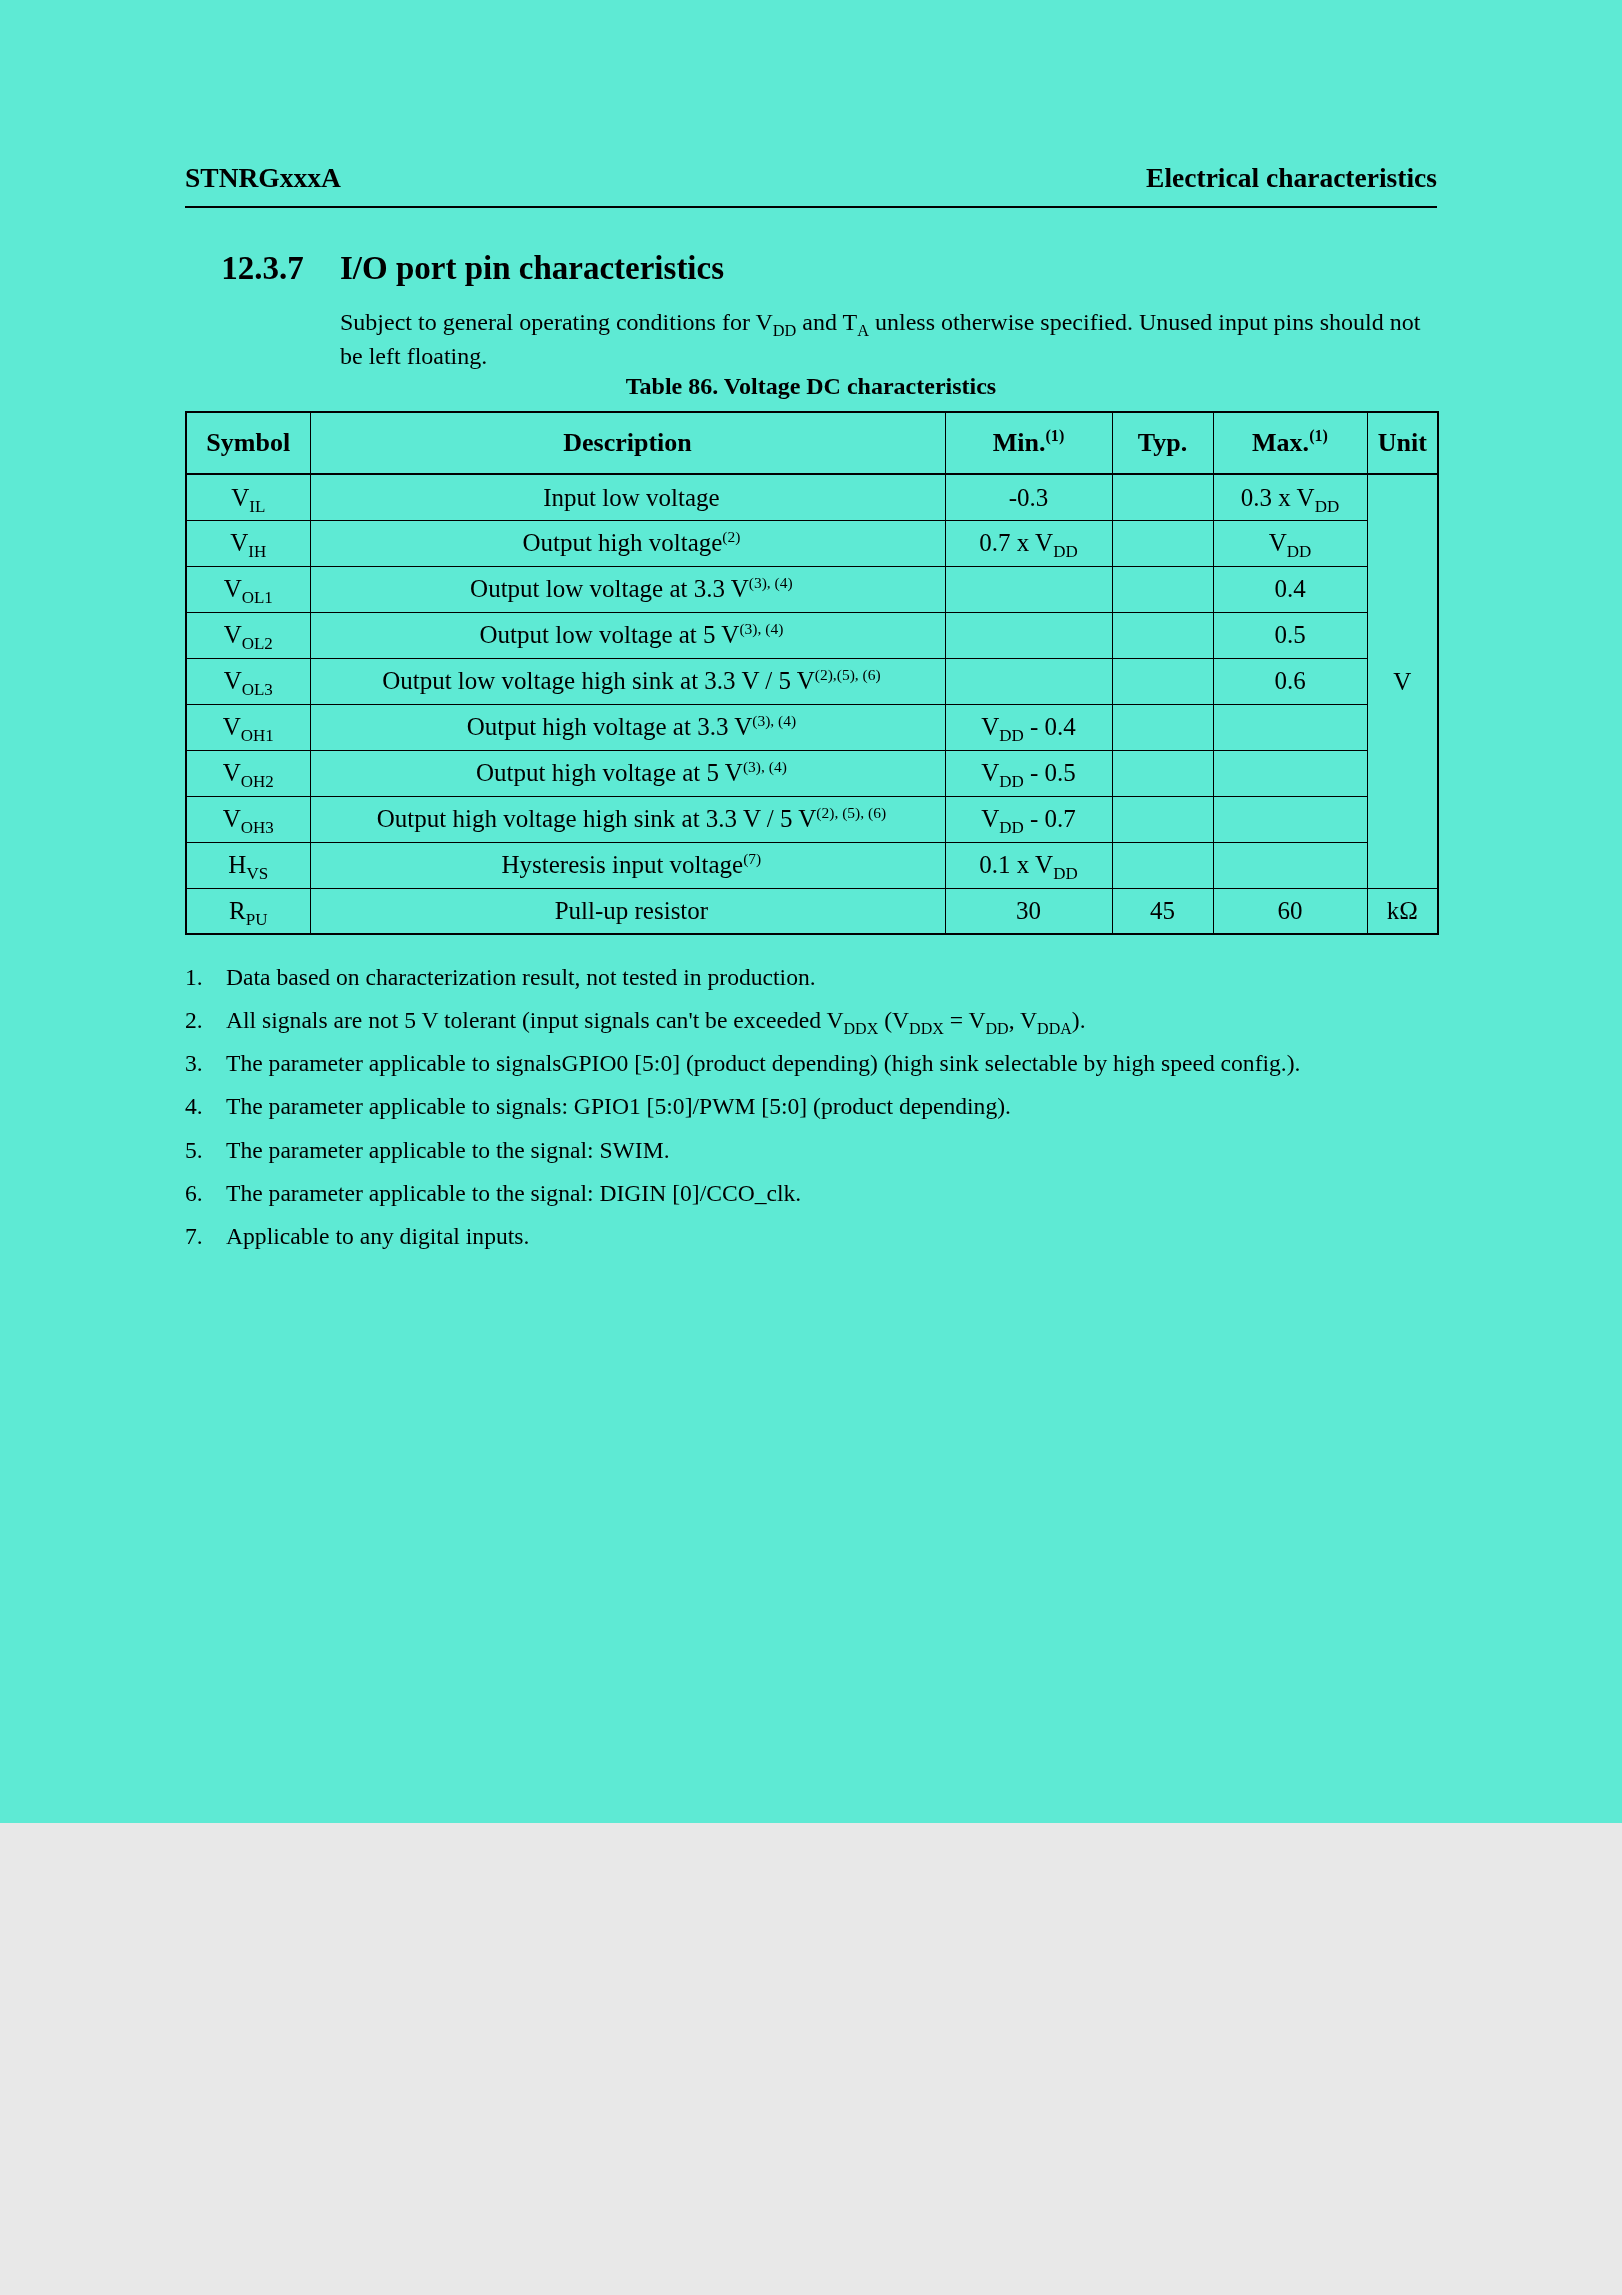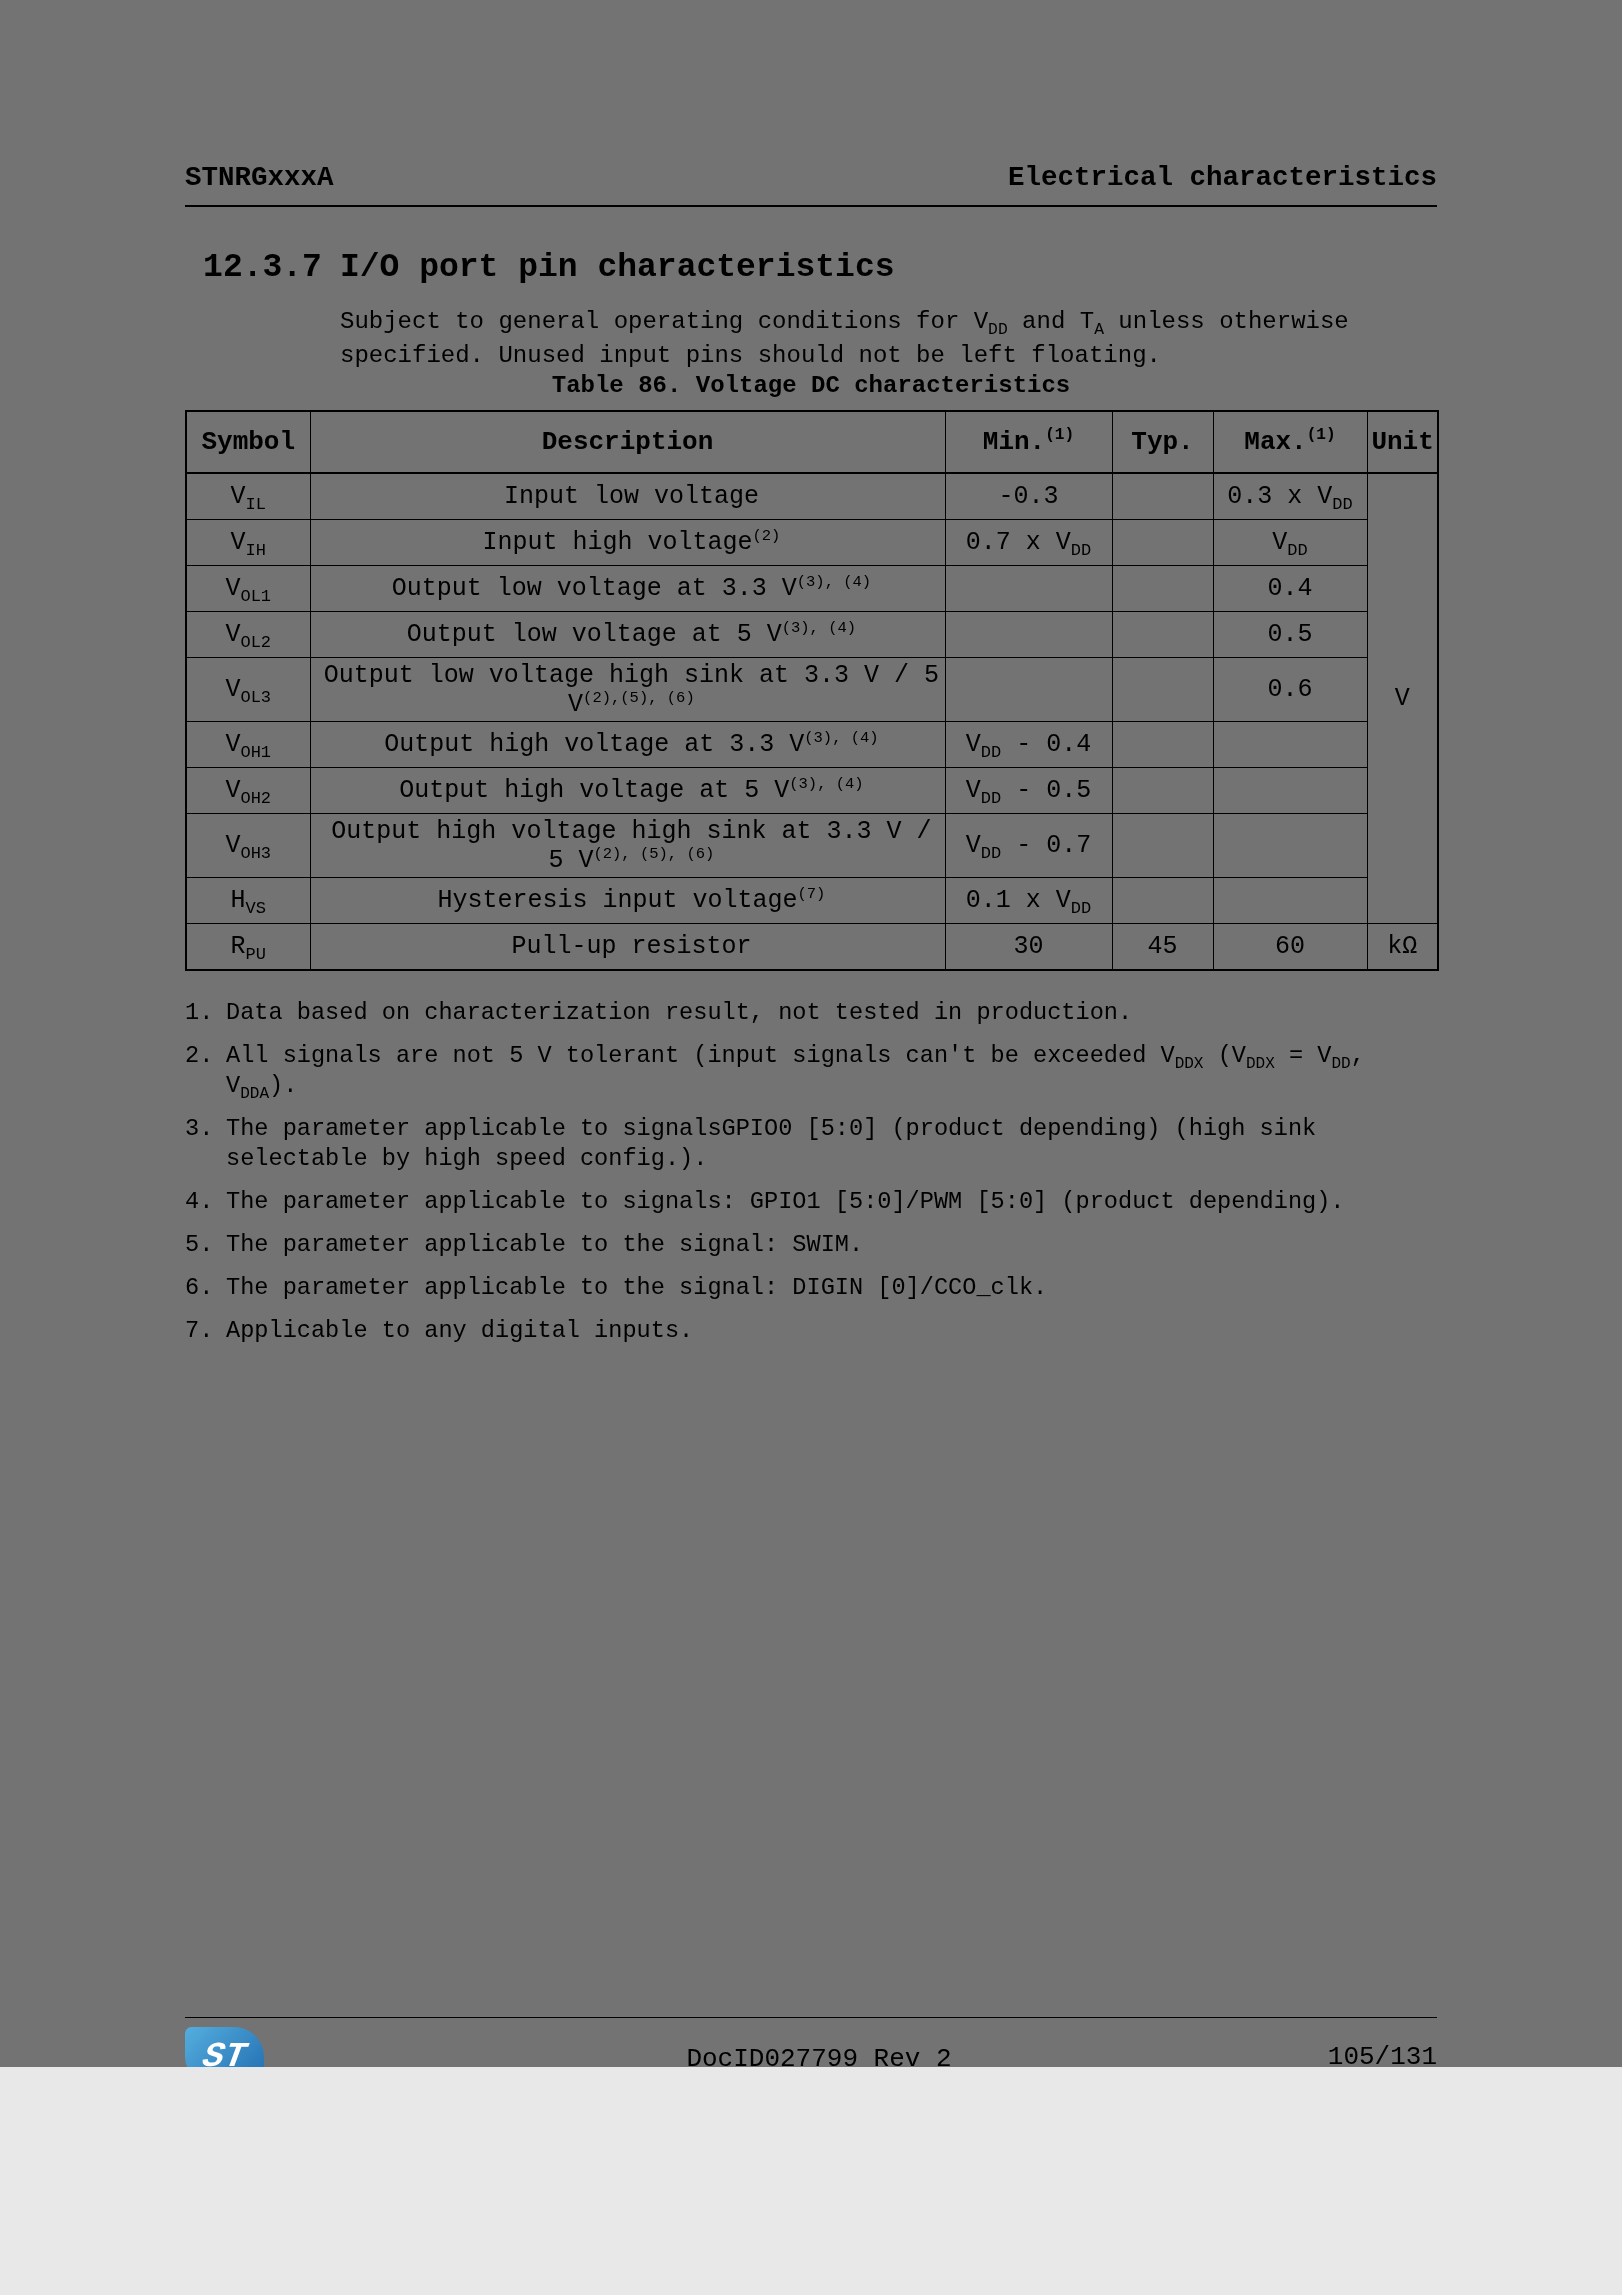--- a/index.html
+++ b/index.html
@@ -1,21 +1,21 @@
 <!DOCTYPE html>
 <html style="font-size:10.5px"><head>
 <meta charset="utf-8">
 <style>
   * { margin:0; padding:0; box-sizing:border-box; }
   html, body { background:#e8e8e8; }
   .page {
-    width:1622px; height:2067px;
-    background:#737373; color:#000000;
+    width:1622px; height:1823px;
+    background:#5eead4; color:#000000;
     position:relative;
-    font-family:Liberation Mono, monospace;
+    font-family:Liberation Serif, serif;
     overflow:hidden;
   }
   .content { padding:162px 185px 0 185px; }
 
   .doc-header {
     display:flex; justify-content:space-between; align-items:flex-end;
     font-weight:bold; font-size:27.5px;
     border-bottom:2px solid #000;
     padding-bottom:11.8px;
   }
@@ -121,21 +121,21 @@
         <tr>
           <td><span>V</span><sub>IL</sub></td>
           <td class="desc"><span>Input low voltage</span></td>
           <td><span>-0.3</span></td>
           <td></td>
           <td><span>0.3 x V</span><sub>DD</sub></td>
           <td rowspan="9">V</td>
         </tr>
         <tr>
           <td><span>V</span><sub>IH</sub></td>
-          <td class="desc"><span>Input high voltage</span><sup>(2)</sup></td>
+          <td class="desc"><span>Output high voltage</span><sup>(2)</sup></td>
           <td><span>0.7 x V</span><sub>DD</sub></td>
           <td></td>
           <td><span>V</span><sub>DD</sub></td>
         </tr>
         <tr>
           <td><span>V</span><sub>OL1</sub></td>
           <td class="desc"><span>Output low voltage at 3.3 V</span><sup>(3), (4)</sup></td>
           <td></td>
           <td></td>
           <td><span>0.4</span></td>

